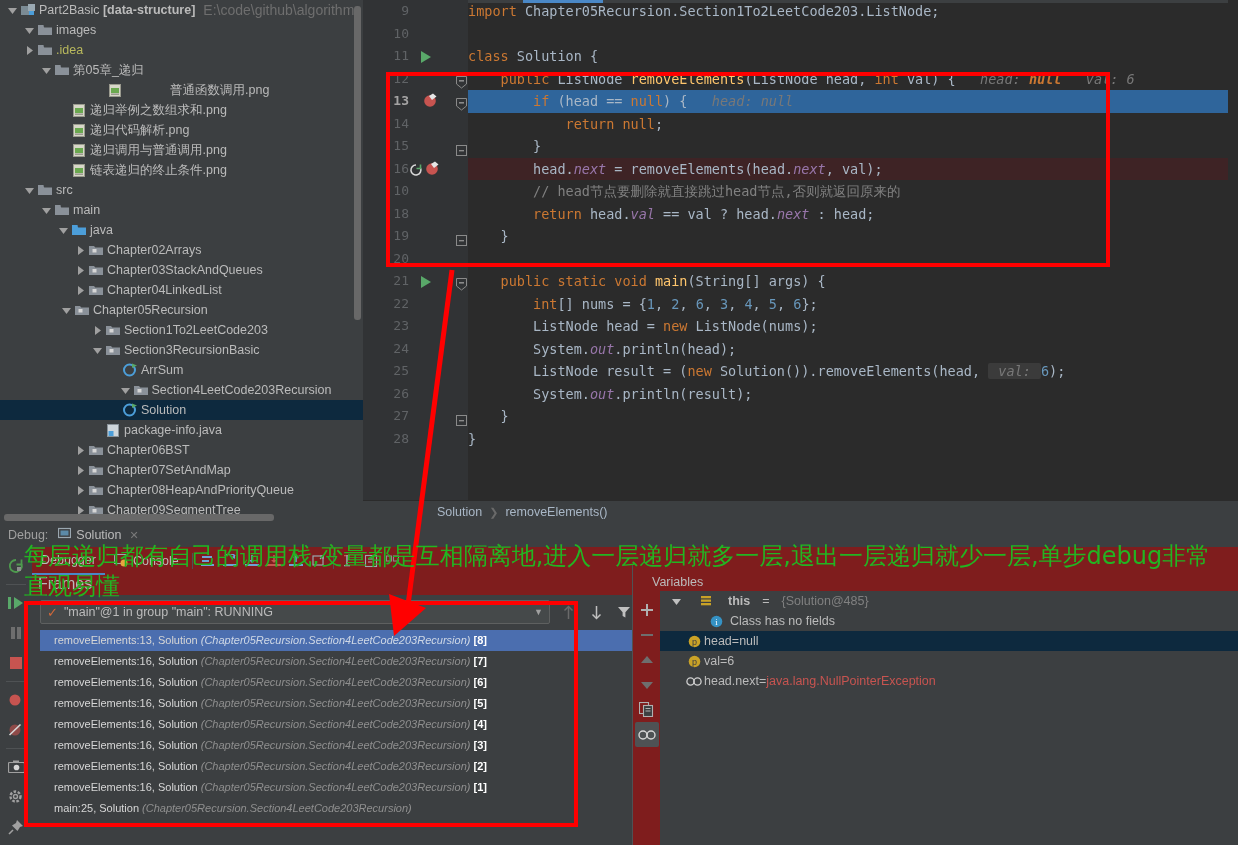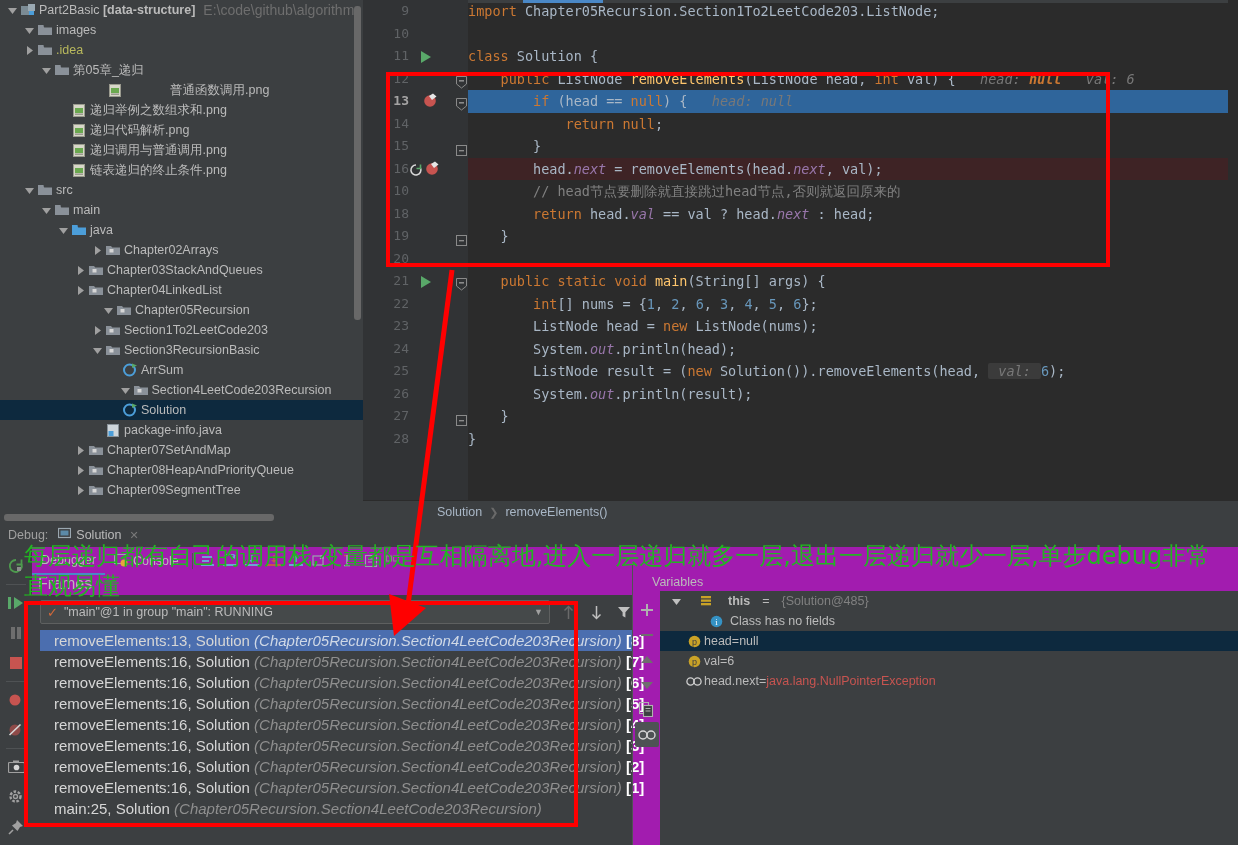--- a/index.html
+++ b/index.html
@@ -97,21 +97,21 @@
   #breadcrumb {
     position: absolute; left: 0; bottom: 0; width: 875px; height: 23px;
     background: #3c3f41; display: flex; align-items: center;
     font-size: 12.5px; color: #a9b7c6; padding-left: 74px; border-top: 1px solid #2b2b2b;
   }
   #breadcrumb .sep { color: #6a6a6a; margin: 0 7px; font-size: 11px; }
 
   
   #debug-panel {
     position: absolute; left: 0; top: 523px; width: 1238px; height: 322px;
-    background: #a21caf;
+    background: #7f1d1d;
   }
   #debug-header {
     position: absolute; left: 0; top: 0; width: 1238px; height: 24px;
     background: #3c3f41; display: flex; align-items: center;
     font-size: 12.5px; color: #bbbbbb; padding-left: 8px;
   }
   #debug-header .dbg-label { color: #a0a0a0; }
   #debug-header .dbg-tab { margin-left: 10px; display: flex; align-items: center; gap: 5px; }
 
   #left-toolbar {
@@ -146,21 +146,21 @@
     background: #45494a; border: 1px solid #5e6060; border-radius: 2px;
     display: flex; align-items: center; font-size: 12.5px; color: #bbbbbb; padding: 0 6px;
   }
   #thread-select .chk { color: #d2693a; margin-right: 6px; font-size: 13px; }
   #thread-select .caret { margin-left: auto; color: #a0a0a0; font-size: 9px; }
   #frames-nav { position: absolute; left: 523px; top: 5px; display: flex; gap: 2px; }
   .fn-btn { width: 26px; height: 24px; display: flex; align-items: center; justify-content: center; }
 
   #frames-list { position: absolute; left: 8px; top: 35px; width: 592px; }
   .frame-row {
-    height: 21px; line-height: 21px; font-size: 15px; white-space: nowrap;
+    height: 21px; line-height: 21px; font-size: 11px; white-space: nowrap;
     padding-left: 14px; color: #d6d6d6;
   }
   .frame-row.selected { background: #4b6eaf; }
   .frame-row .pkg { color: #8f8f8f; font-style: italic; }
   .frame-row .idx { font-weight: bold; color: #ffffff; }
   .frame-row.selected .pkg { color: #cfd8e6; }
 
   #divider-v { position: absolute; left: 632px; top: 42px; width: 1px; height: 280px; background: #4f5254; }
   #vars-toolbar {
     position: absolute; left: 633px; top: 72px; width: 27px; height: 250px;
@@ -350,21 +350,21 @@
             </svg>
           </span>
           <span class="ic">
             <svg width="14" height="12" viewBox="0 0 14 12">
               <path d="M0 2 L5 2 L6.3 3.5 L14 3.5 L14 11 L0 11 Z" fill="#4c9ed9"></path>
               <rect x="0" y="1" width="5.6" height="2" fill="#4c9ed9"></rect>
             </svg>
           </span>
           <span class="tree-label">java</span>
         </div>
-        <div class="tree-row" style="padding-left: 74px; margin-left: 17px;">
+        <div class="tree-row" style="padding-left: 74px;">
           <span class="arrow">
             <svg width="9" height="9" viewBox="0 0 9 9">
               <path d="M2 0 L8 4.5 L2 9 Z" fill="#a0a0a0"></path>
             </svg>
           </span>
           <span class="ic">
             <svg width="14" height="12" viewBox="0 0 14 12">
               <path d="M0 2 L5 2 L6.3 3.5 L14 3.5 L14 11 L0 11 Z" fill="#8a9199"></path>
               <rect x="3.5" y="5" width="4" height="3.5" fill="#d6d6d6"></rect>
             </svg>
@@ -392,21 +392,21 @@
             </svg>
           </span>
           <span class="ic">
             <svg width="14" height="12" viewBox="0 0 14 12">
               <path d="M0 2 L5 2 L6.3 3.5 L14 3.5 L14 11 L0 11 Z" fill="#8a9199"></path>
               <rect x="3.5" y="5" width="4" height="3.5" fill="#d6d6d6"></rect>
             </svg>
           </span>
           <span class="tree-label">Chapter04LinkedList</span>
         </div>
-        <div class="tree-row" style="padding-left: 102px;">
+        <div class="tree-row" style="padding-left: 60px;">
           <span class="arrow">
             <svg width="9" height="9" viewBox="0 0 9 9">
               <path d="M0 2 L9 2 L4.5 8 Z" fill="#a0a0a0"></path>
             </svg>
           </span>
           <span class="ic">
             <svg width="14" height="12" viewBox="0 0 14 12">
               <path d="M0 2 L5 2 L6.3 3.5 L14 3.5 L14 11 L0 11 Z" fill="#8a9199"></path>
               <rect x="3.5" y="5" width="4" height="3.5" fill="#d6d6d6"></rect>
             </svg>
@@ -477,20 +477,34 @@
         </div>
         <div class="tree-row" style="padding-left: 91px;">
           <span class="arrow"></span>
           <span class="ic">
             <svg width="12" height="13" viewBox="0 0 12 13">
               <rect x="0.5" y="0.5" width="11" height="12" fill="#cfd6db" stroke="#8a939a"></rect>
               <rect x="1.5" y="7" width="5" height="5" fill="#4c9ed9"></rect>
             </svg>
           </span>
           <span class="tree-label">package-info.java</span>
+        </div>
+        <div class="tree-row" style="padding-left: 74px;">
+          <span class="arrow">
+            <svg width="9" height="9" viewBox="0 0 9 9">
+              <path d="M2 0 L8 4.5 L2 9 Z" fill="#a0a0a0"></path>
+            </svg>
+          </span>
+          <span class="ic">
+            <svg width="14" height="12" viewBox="0 0 14 12">
+              <path d="M0 2 L5 2 L6.3 3.5 L14 3.5 L14 11 L0 11 Z" fill="#8a9199"></path>
+              <rect x="3.5" y="5" width="4" height="3.5" fill="#d6d6d6"></rect>
+            </svg>
+          </span>
+          <span class="tree-label">Chapter06BST</span>
         </div>
         <div class="tree-row" style="padding-left: 74px;">
           <span class="arrow">
             <svg width="9" height="9" viewBox="0 0 9 9">
               <path d="M2 0 L8 4.5 L2 9 Z" fill="#a0a0a0"></path>
             </svg>
           </span>
           <span class="ic">
             <svg width="14" height="12" viewBox="0 0 14 12">
               <path d="M0 2 L5 2 L6.3 3.5 L14 3.5 L14 11 L0 11 Z" fill="#8a9199"></path>

